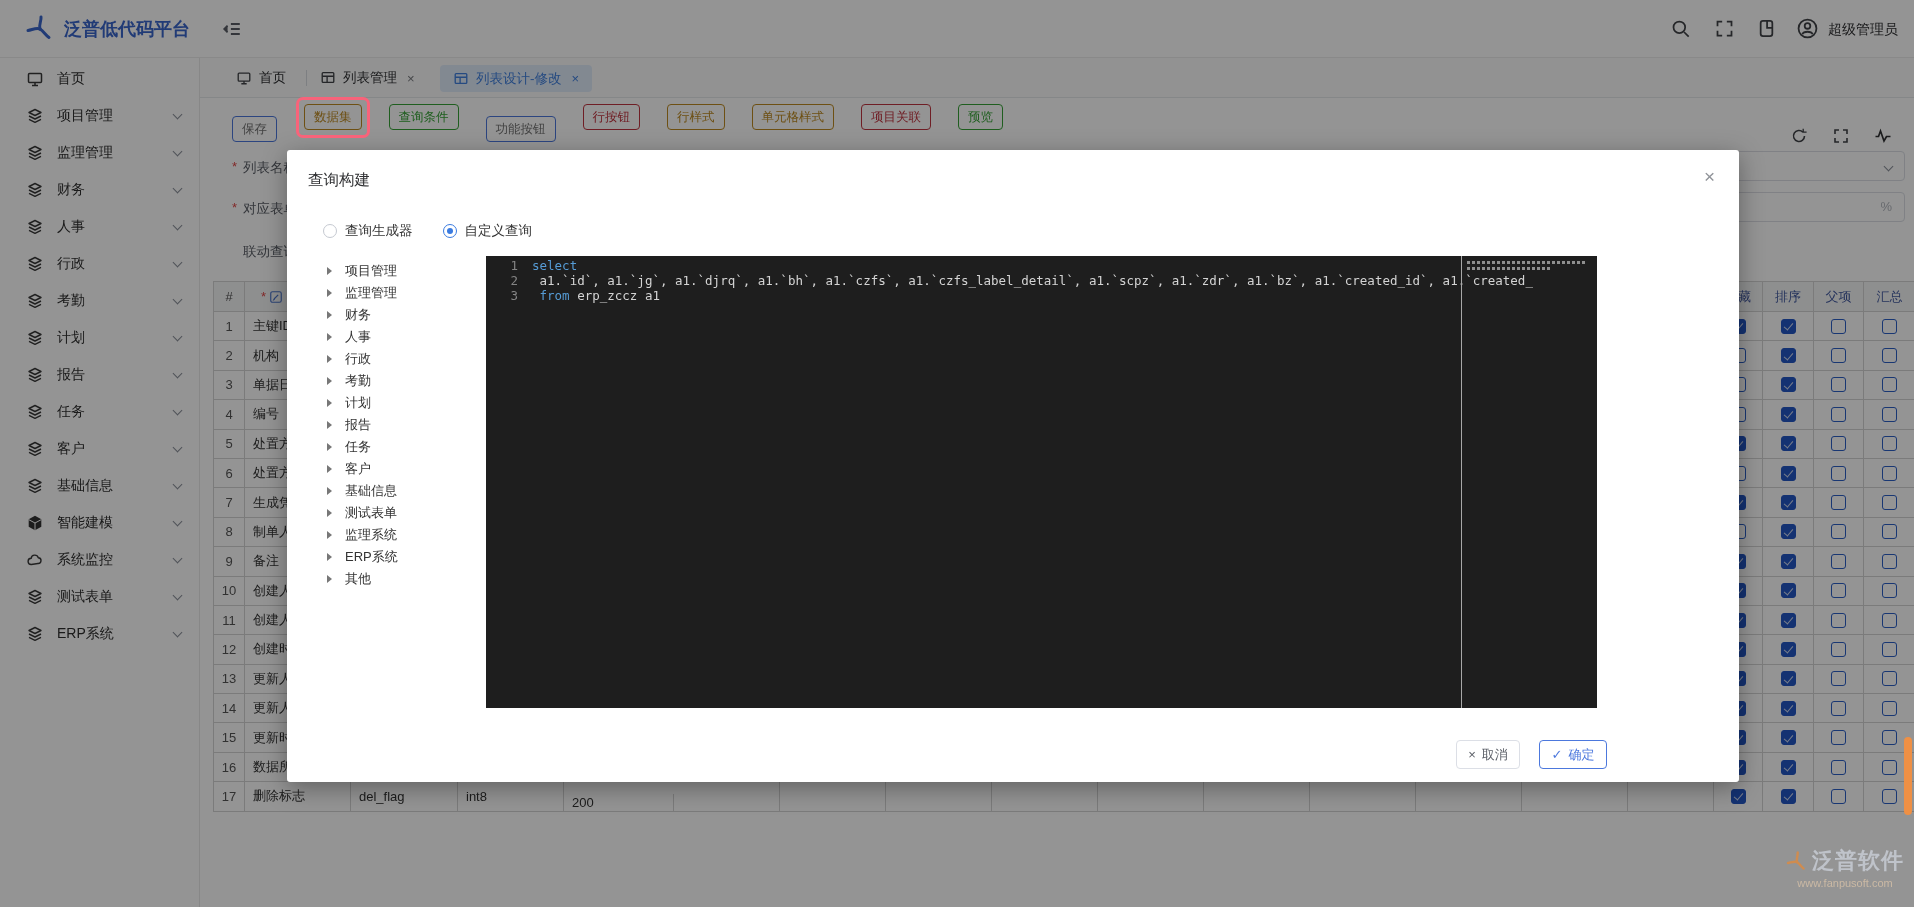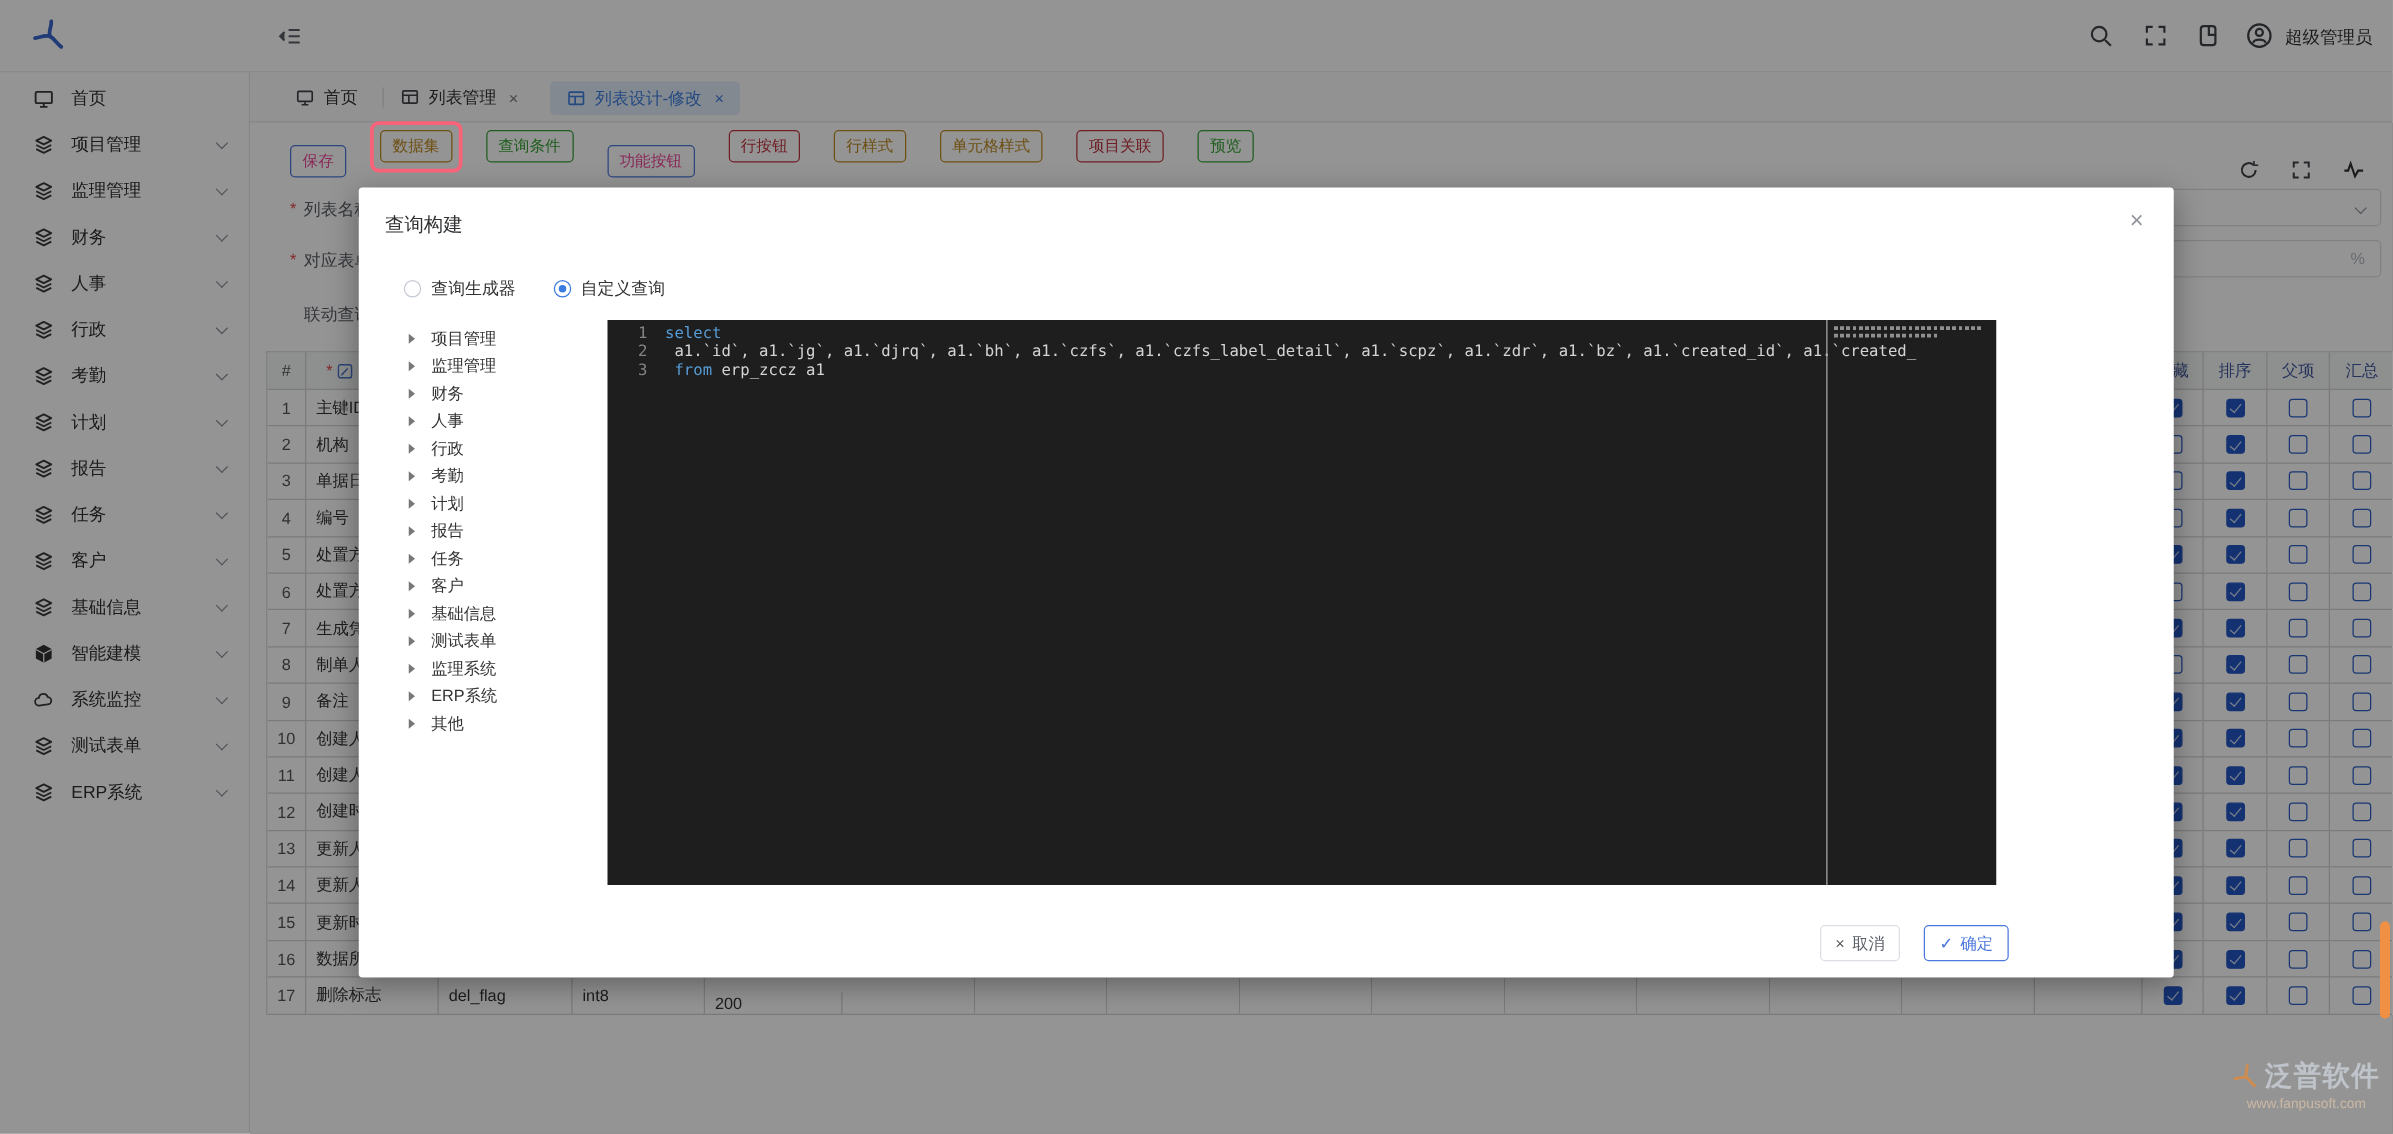--- a/index.html
+++ b/index.html
@@ -30,21 +30,21 @@
   #tab-list{left:120px;}
   #tab-design{left:240px;top:7px;height:27px;background:#e1ecfa;border-radius:4px;padding:0 13px;color:#4080de;}
   .tab-x{font-size:13px;color:#77797d;margin-left:3px;cursor:pointer;}
   #tab-design .tab-x{color:#4080de;}
   .tico{position:absolute;top:69px;cursor:pointer;}
 
   
   #toolbar{position:absolute;left:200px;top:98px;width:1714px;height:38px;display:flex;align-items:center;gap:27px;padding-left:32px;}
   .tb{position:relative;height:26px;padding:0 9px;font-size:12.5px;background:#fff;border:1px solid #999;border-radius:4px;cursor:pointer;
       font-family:"Liberation Sans","DejaVu Sans",sans-serif;}
-  .tb.blue{color:#ec4899;border-color:#4c78dd;margin-top:24px;}
+  .tb.blue{color:#737373;border-color:#4c78dd;margin-top:24px;}
   .tb.orange{color:#bd8a22;border-color:#bd8a22;}
   .tb.green{color:#36a336;border-color:#36a336;}
   .tb.red{color:#c03540;border-color:#c03540;}
   .ring{position:absolute;left:-9px;top:-8px;right:-9px;bottom:-9px;border:3.5px solid #f8637a;border-radius:7px;z-index:70;pointer-events:none;}
 
   
   .req{position:absolute;color:#e14747;font-size:13px;}
   .flabel{position:absolute;font-size:13.5px;color:#5a5e66;}
   #f1-ctl{position:absolute;left:900px;top:151px;width:1005px;height:30px;border:1px solid #dcdfe6;border-radius:4px;background:#fff;cursor:pointer;}
   #f1-val{position:absolute;left:737px;top:6px;font-size:13px;color:#5a5e66;}
@@ -122,20 +122,21 @@
 <div id="stage">
 
   <div id="hdr">
     <span id="logo-ic">
       <svg width="28" height="28" viewBox="0 0 28 28" fill="none" stroke="#3a66cc" stroke-width="3" stroke-linecap="round">
         <path d="M14 15c-1.5-4 1.5-8 1-12"></path>
           <path d="M14 15c-4-1.5-8 1-12 1.5"></path>
           <path d="M14 15c3.5 2 5.5 6 9 8.5"></path>
       </svg>
     </span>
+    <span id="logo-tx">泛普低代码平台</span>
     <span id="fold">
       <svg width="20" height="20" viewBox="0 0 18 18" fill="none" stroke="#5a5e66" stroke-width="1.6">
         <path d="M8 4.5h8M8 9h8M8 13.5h8"></path>
           <path d="M5 6L2 9l3 3" fill="#5a5e66"></path>
       </svg>
     </span>
     <span class="hico" style="left:1670px">
       <svg width="21" height="21" viewBox="0 0 18 18" fill="none" stroke="#404347" stroke-width="1.5">
           <circle cx="8" cy="8" r="5"></circle>
           <path d="M12 12l4 4"></path>

